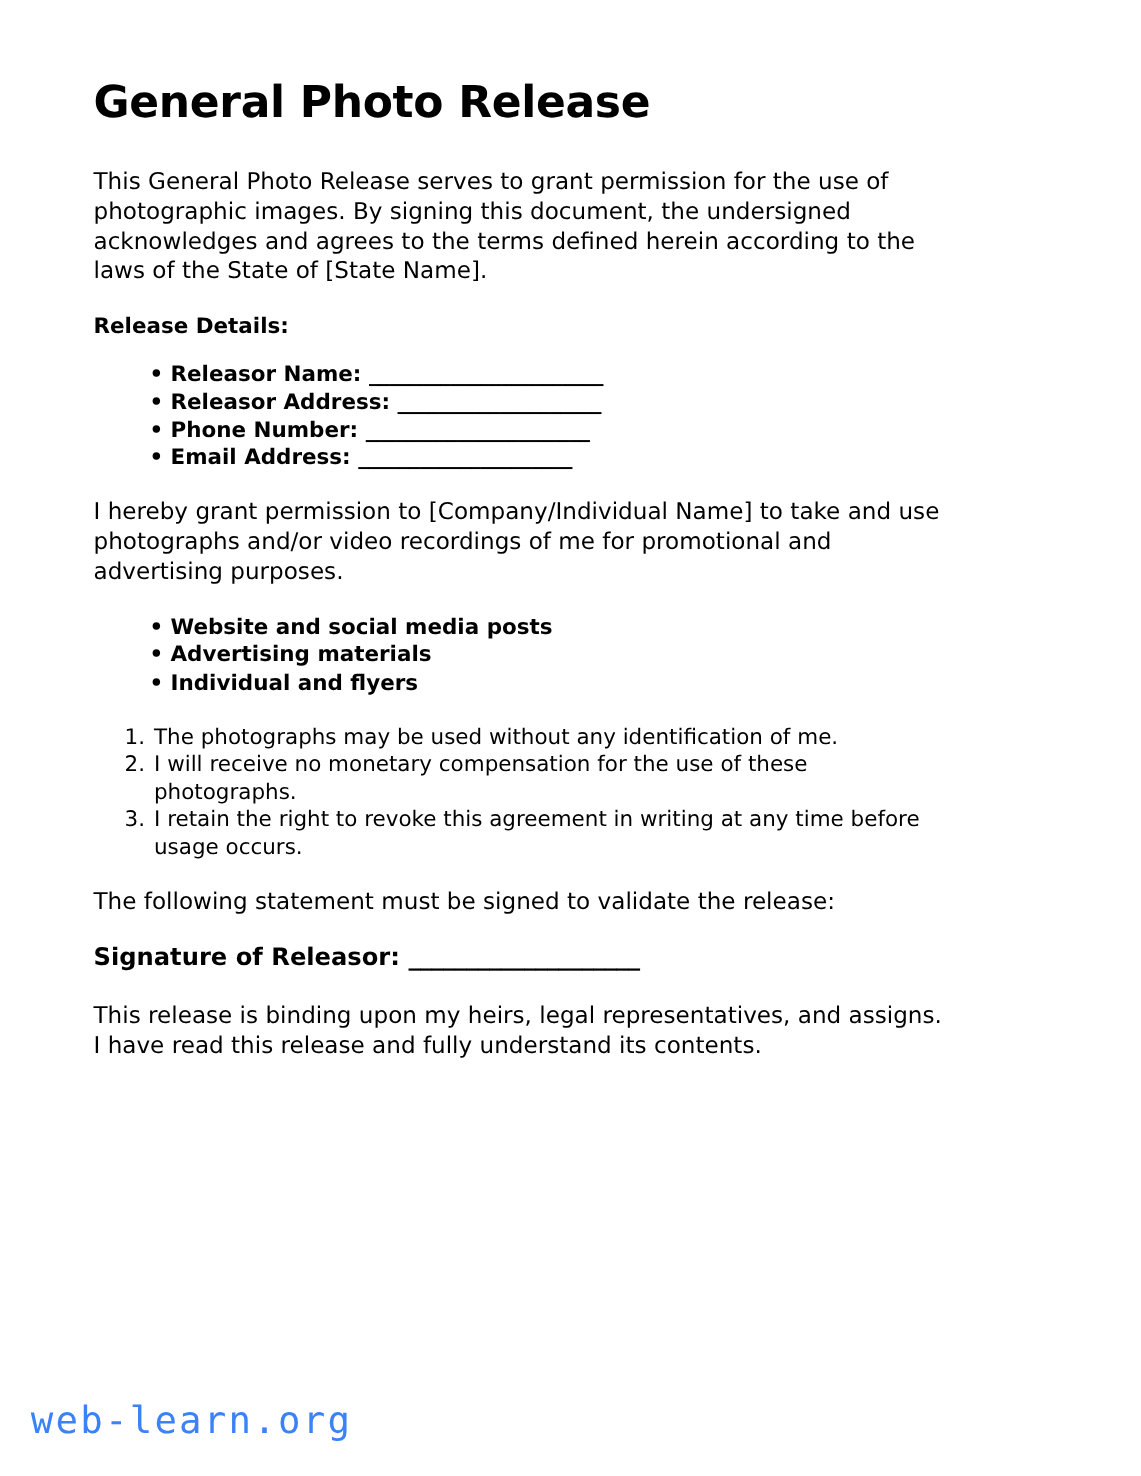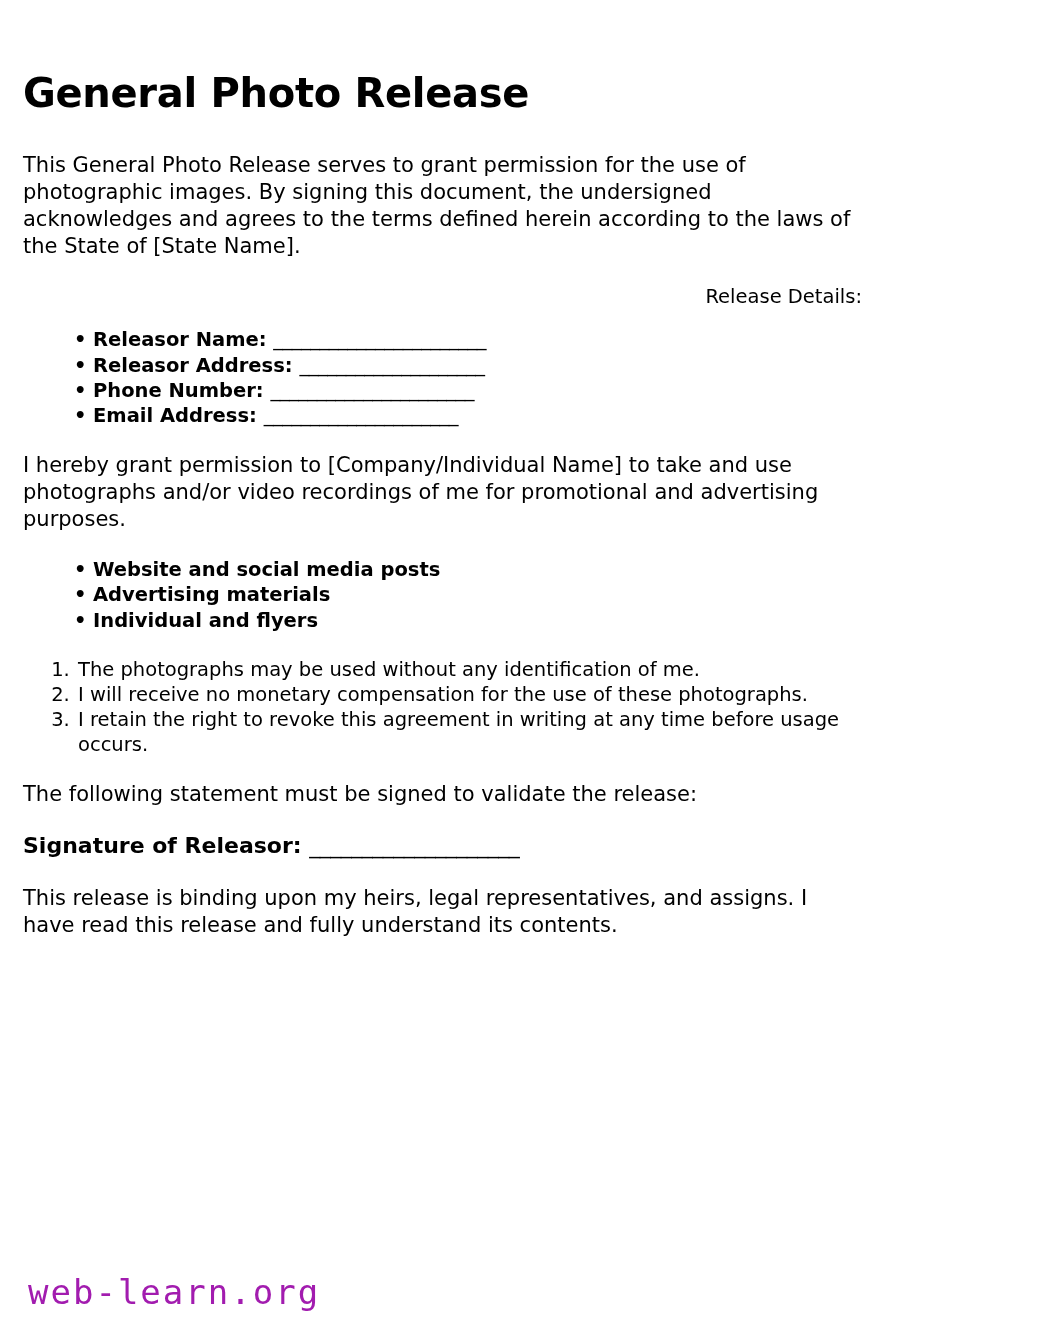--- a/index.html
+++ b/index.html
@@ -13,41 +13,40 @@
     font-family: "DejaVu Sans", "Liberation Sans", sans-serif;
     color: #000000;
     position: relative;
     overflow: hidden;
   }
   .page {
     position: relative;
     width: 919px;
     height: 1342px;
     box-sizing: border-box;
-    padding: 70px 57px 0 23px;
+    padding: 70px 57px 0 85px;
   }
   .doc-title {
     font-size: 40px;
     font-weight: bold;
     letter-spacing: -0.3px;
     line-height: 1.15;
     margin: 0 0 36px 0;
   }
   .para {
     font-size: 21px;
     line-height: 1.29;
     margin: 0 0 24px 0;
     max-width: 930px;
   }
   .section-heading {
     font-size: 19.5px;
-    font-weight: normal;
+    font-weight: bold;
     line-height: 1.29;
     margin: 0 0 18px 0;
-    text-align: right;
   }
   ul.detail-list,
   ul.usage-list {
     margin: 0 0 24px 0;
     padding-left: 51px;
     list-style: none;
   }
   ul.detail-list li,
   ul.usage-list li {
     font-size: 19.5px;
@@ -77,41 +76,41 @@
     list-style-position: outside;
     list-style-type: decimal;
   }
   ol.understand-list li {
     font-size: 19.5px;
     line-height: 1.29;
     padding-left: 2px;
     margin: 0;
   }
   .blank {
-    font-weight: normal;
+    font-weight: bold;
     letter-spacing: -0.5px;
     white-space: pre;
   }
   .sig-line {
     font-size: 22px;
     font-weight: bold;
     line-height: 1.29;
     margin: 0 0 24px 0;
   }
   .sig-line.date-line {
     margin-bottom: 22px;
   }
   .watermark {
     position: absolute;
     left: 28px;
     top: 1272px;
     font-family: "DejaVu Sans Mono", "Liberation Mono", monospace;
     font-size: 34px;
     letter-spacing: 2px;
-    color: #a21caf;
+    color: #3b82f6;
     white-space: pre;
   }
 </style>
 </head>
 <body>
 
 <div class="page">
 
   <h1 class="doc-title">General Photo Release</h1>
 

